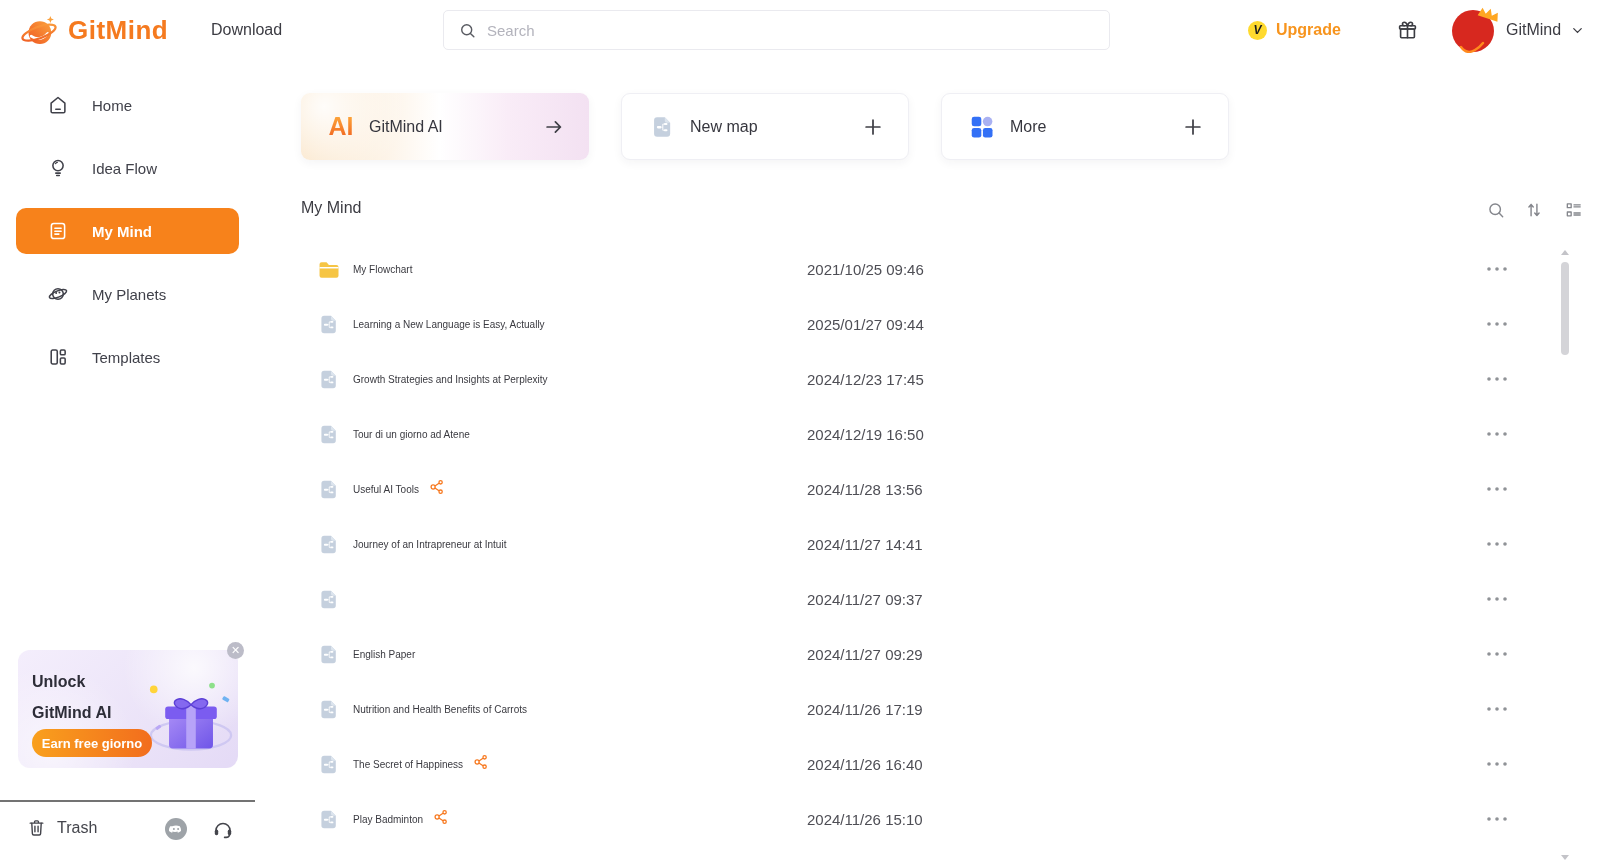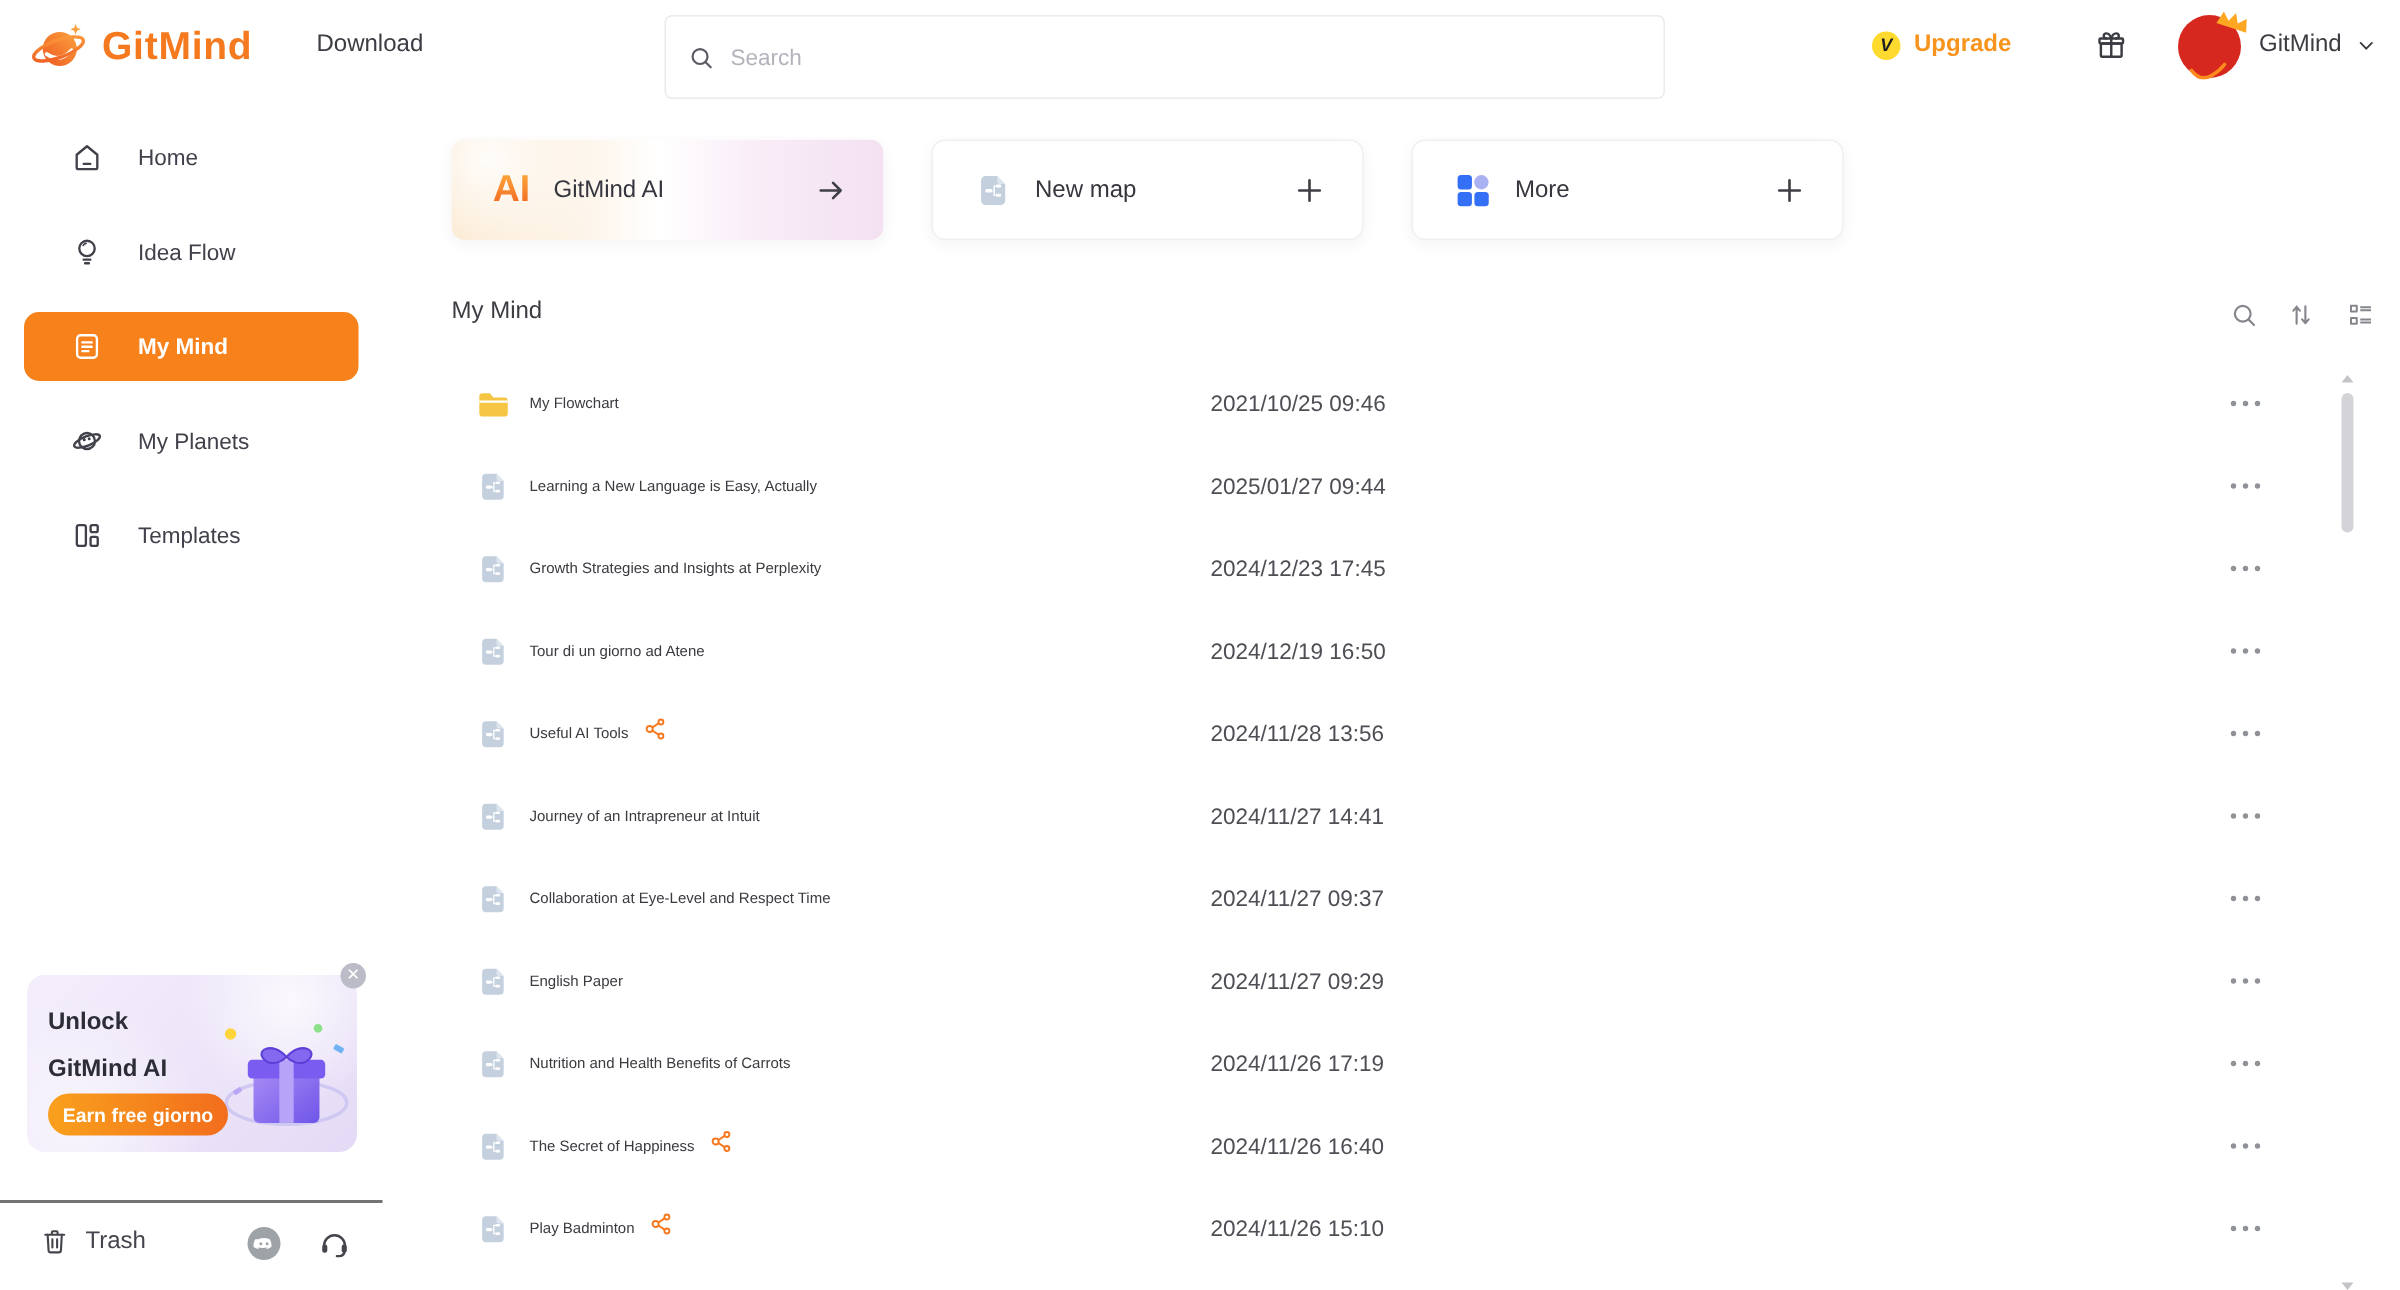--- a/index.html
+++ b/index.html
@@ -5,21 +5,21 @@
   * { margin:0; padding:0; box-sizing:border-box; }
   body { font-family:"Liberation Sans","DejaVu Sans",sans-serif; background:#fff; }
   .app { position:relative; width:1600px; height:860px; background:#fff; overflow:hidden; }
 
   
   .header { position:absolute; top:0; left:0; width:1600px; height:60px; background:#fff; }
   .logo { position:absolute; left:18px; top:9px; display:flex; align-items:center; gap:8px; cursor:pointer; }
   .logo svg { width:42px; height:42px; }
   .logo-text { font-size:26px; font-weight:800; color:#f57a1f; letter-spacing:.5px; }
   .nav-download { position:absolute; left:211px; top:0; height:60px; line-height:60px; font-size:16px; color:#3c3c43; cursor:pointer; }
-  .searchbar { position:absolute; left:443px; top:10px; width:667px; height:56px; border:1px solid #eaeaef; border-radius:5px; display:flex; align-items:center; padding:0 14px; background:#fff; }
+  .searchbar { position:absolute; left:443px; top:10px; width:667px; height:40px; border:1px solid #eaeaef; border-radius:5px; display:flex; align-items:center; padding:0 14px; background:#fff; }
   .searchbar svg { width:19px; height:19px; flex:none; }
   .searchbar input { border:none; outline:none; flex:1; margin-left:10px; font-size:15px; color:#3c3c43; font-family:inherit; }
   .searchbar input::placeholder { color:#b3b3bc; }
   .vip-badge { position:absolute; left:1248px; top:21px; width:19px; height:19px; border-radius:50%; background:#ffda2e; color:#1e1e1e; font-weight:900; font-style:italic; font-size:12px; text-align:center; line-height:19px; cursor:pointer; }
   .upgrade { position:absolute; left:1276px; top:0; height:60px; line-height:60px; font-size:16px; font-weight:700; color:#f7941d; cursor:pointer; }
   .gift-btn { position:absolute; left:1396px; top:19px; width:23px; height:23px; cursor:pointer; }
   .avatar { position:absolute; left:1452px; top:7px; width:45px; height:45px; cursor:pointer; }
   .avatar .ball { position:absolute; left:0; top:3px; width:42px; height:42px; border-radius:50%; background:#d7281f; }
   .avatar .crown { position:absolute; right:-4px; top:-3px; width:24px; height:20px; transform:rotate(18deg); }
   .avatar .wing { position:absolute; left:7px; bottom:-1px; width:26px; height:12px; }
@@ -471,21 +471,20 @@
           <span class="row-icon">
             <svg viewBox="0 0 24 24">
               <path d="M5.2 6.3 a2.6 2.6 0 0 1 2.6 -2.6 h6.6 L19 8.3 v9.4 a2.6 2.6 0 0 1 -2.6 2.6 H7.8 a2.6 2.6 0 0 1 -2.6 -2.6 Z" fill="#c5d0de"></path>
               <path d="M14.4 3.7 L19 8.3 h-3 a1.6 1.6 0 0 1 -1.6 -1.6 Z" fill="#dde5ee"></path>
               <rect x="7.6" y="11.2" width="4" height="2" rx="0.9" fill="#fff"></rect>
               <rect x="13.6" y="8.6" width="3.1" height="1.7" rx="0.8" fill="#fff"></rect>
               <rect x="13.6" y="13.9" width="3.1" height="1.7" rx="0.8" fill="#fff"></rect>
               <path d="M11.8 12.2 h0.9 M12.7 12.2 v-2.7 h0.9 M12.7 12.2 v2.6 h0.9" stroke="#fff" stroke-width="0.8" fill="none"></path>
             </svg>
           </span>
-          <span class="row-name"><span>Collaboration at Eye-Level and Respect Time</span></span>
           <span class="row-date">2024/11/27 09:37</span>
           <button class="row-more">
             <svg viewBox="0 0 36 26">
               <circle cx="10" cy="13" r="1.8" fill="#8f9296"></circle>
               <circle cx="18" cy="13" r="1.8" fill="#8f9296"></circle>
               <circle cx="26" cy="13" r="1.8" fill="#8f9296"></circle>
             </svg>
           </button>
         </div>
 

